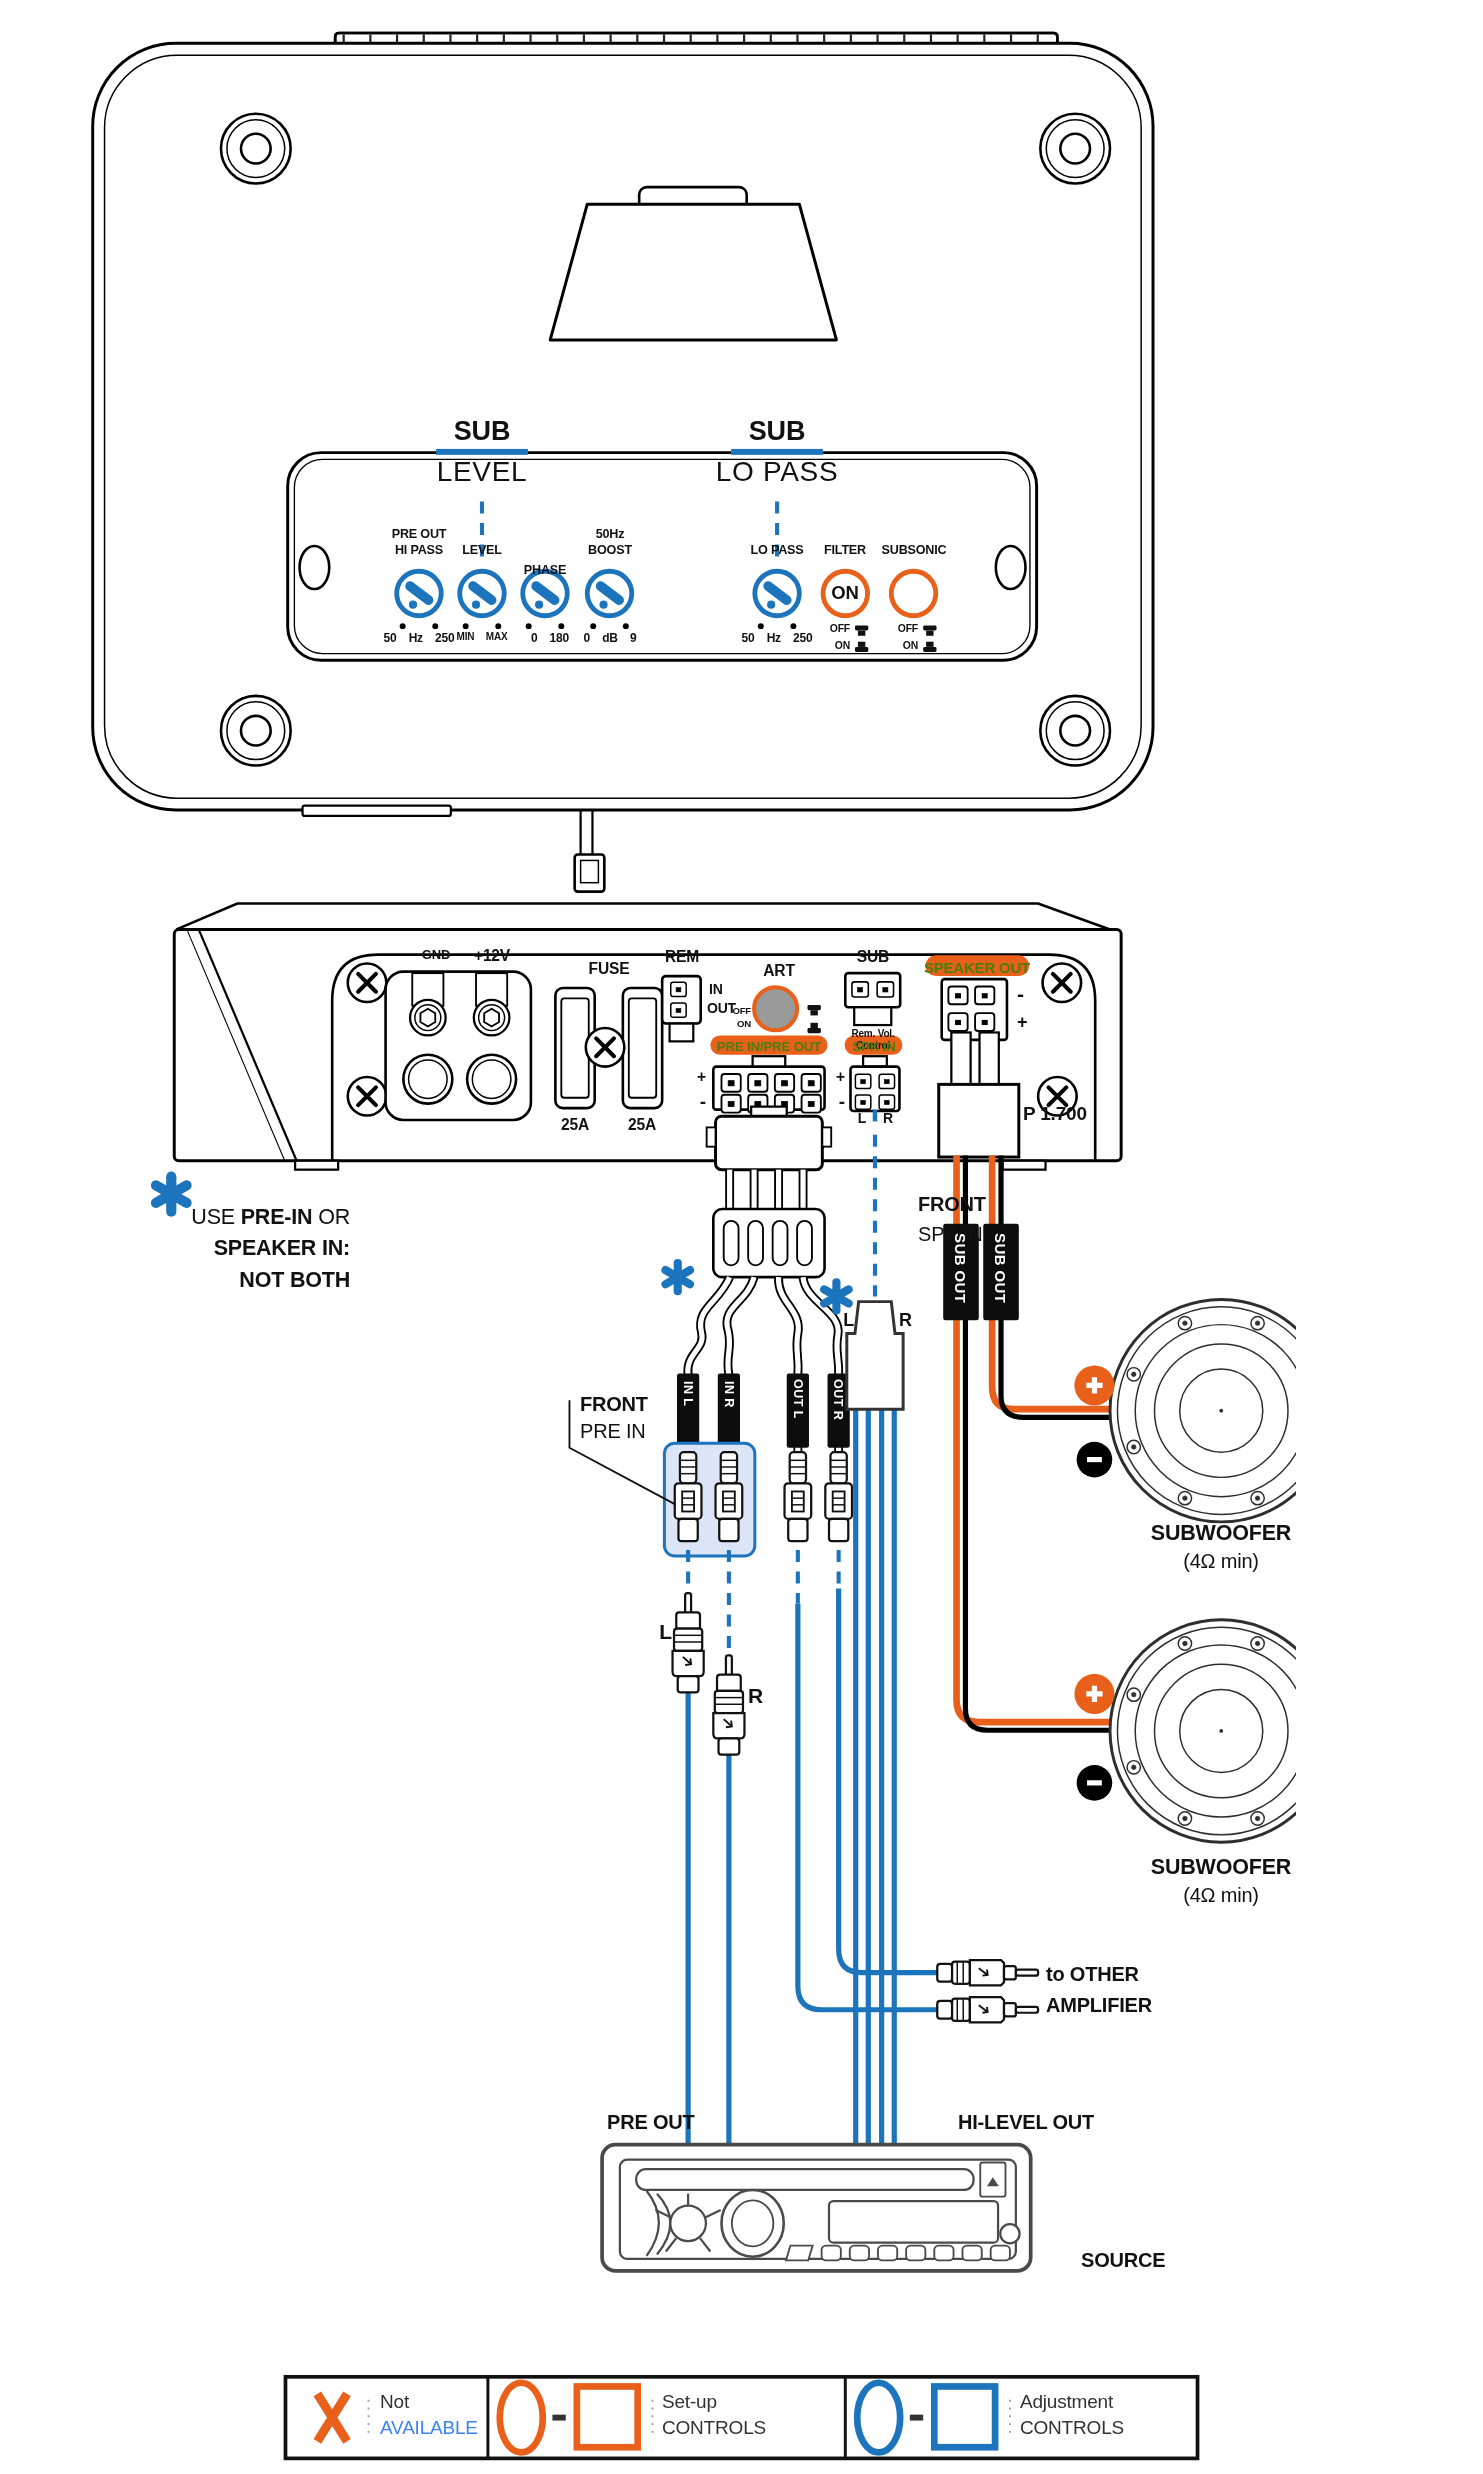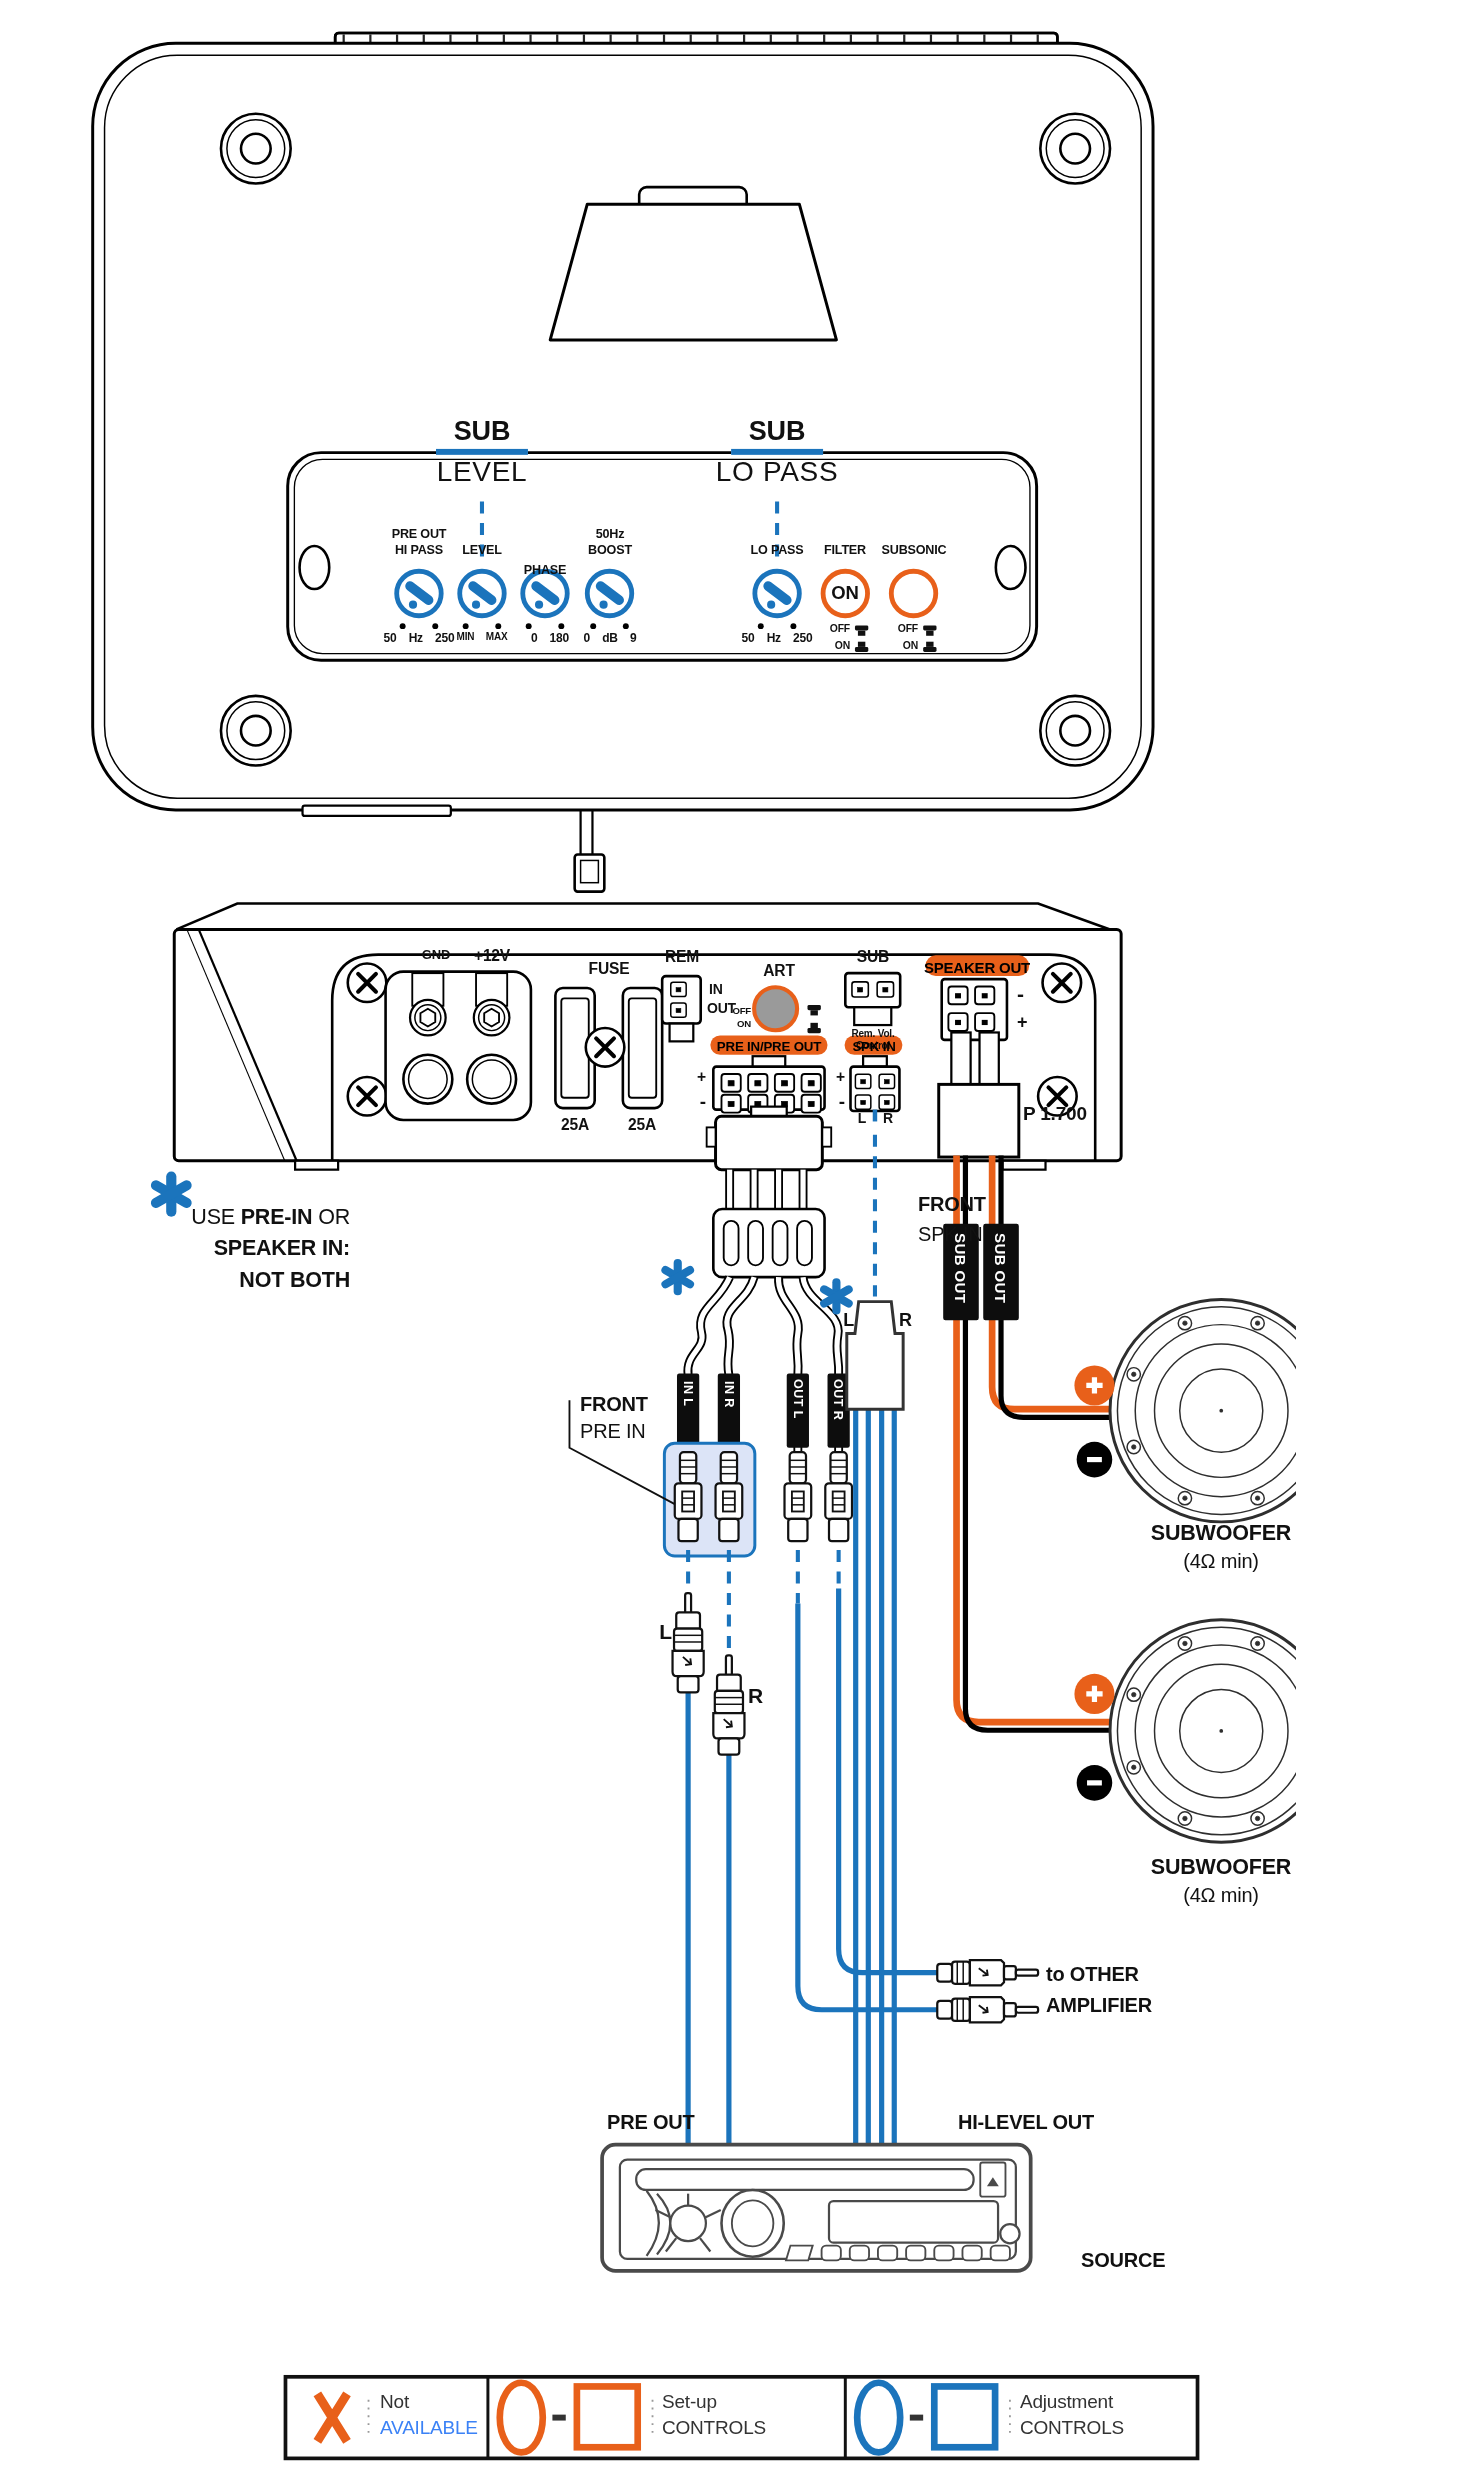--- a/index.html
+++ b/index.html
@@ -4,21 +4,21 @@
 <style>
   html,body{margin:0;padding:0;background:#fff;}
   #stage{position:relative;width:1296px;height:2475px;background:#fff;overflow:hidden;
          font-family:"Liberation Sans",sans-serif;}
   #art{position:absolute;left:0;top:0;}
   .lbl{position:absolute;color:#111;line-height:1;white-space:nowrap;
        font-family:"Liberation Sans",sans-serif;letter-spacing:-0.2px;}
   .b{font-weight:700;}
   .c{transform:translateX(-50%);}
   .r{transform:translateX(-100%);}
-  .w{color:#000000;}
+  .w{color:#4d7c0f;}
   .scale{word-spacing:9px;}
   .vtag{position:absolute;color:#fff;font-weight:700;white-space:nowrap;
         transform:rotate(90deg);transform-origin:0 0;letter-spacing:0.4px;
         font-family:"Liberation Sans",sans-serif;}
   .wb{stroke:#000;stroke-width:12;fill:none;}
   .ww{stroke:#fff;stroke-width:7;fill:none;}
   .bluewire{stroke:#1B74BC;stroke-width:7;fill:none;}
   .bluedash{stroke:#1B74BC;stroke-width:5.5;fill:none;stroke-dasharray:16 13;}
 </style>
 </head>

